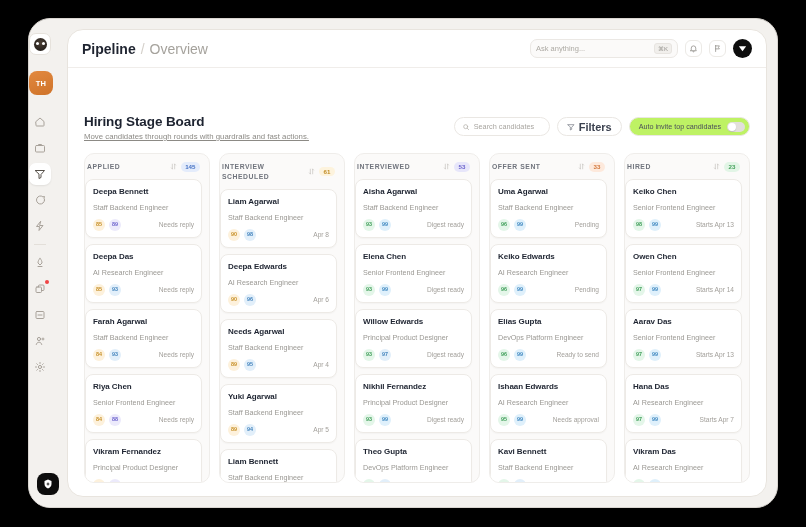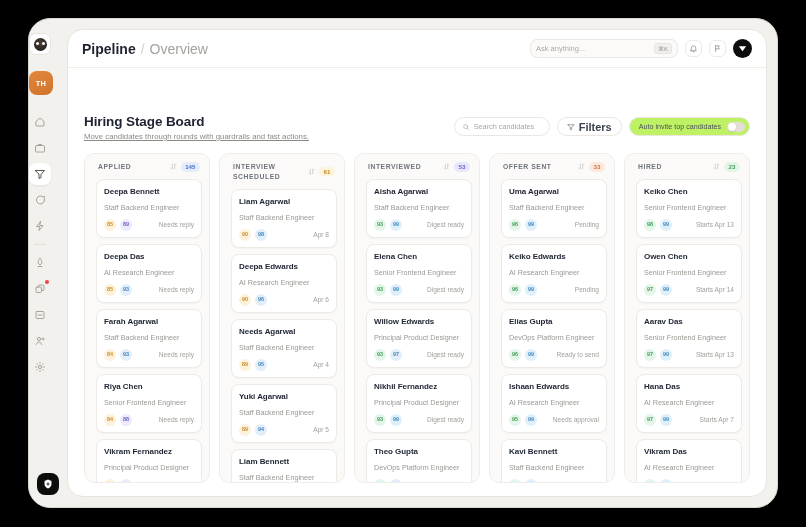--- a/index.html
+++ b/index.html
@@ -196,21 +196,21 @@
     margin-top: 12px;
     display: flex;
     gap: 9px;
     height: 330px;
   }
   .column {
     flex: 1 1 0;
     background: #fbfaf9;
     border: 1px solid #efedea;
     border-radius: 10px;
-    padding: 7px 7px 0 11px;
+    padding: 7px 7px 0 0;
     display: flex;
     flex-direction: column;
     overflow: hidden;
   }
   .col-head {
     display:flex; align-items:center; gap:4px;
     padding: 1px 2px 7px 2px;
   }
   .col-title {
     font-size: 6.8px; letter-spacing: .55px; font-weight: bold;

